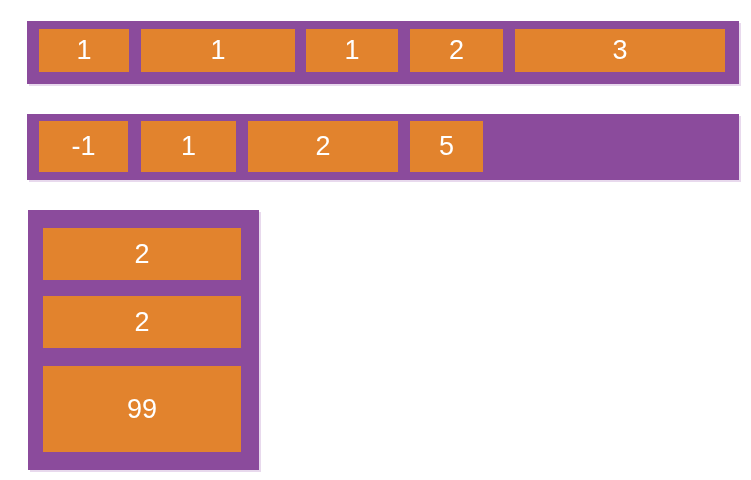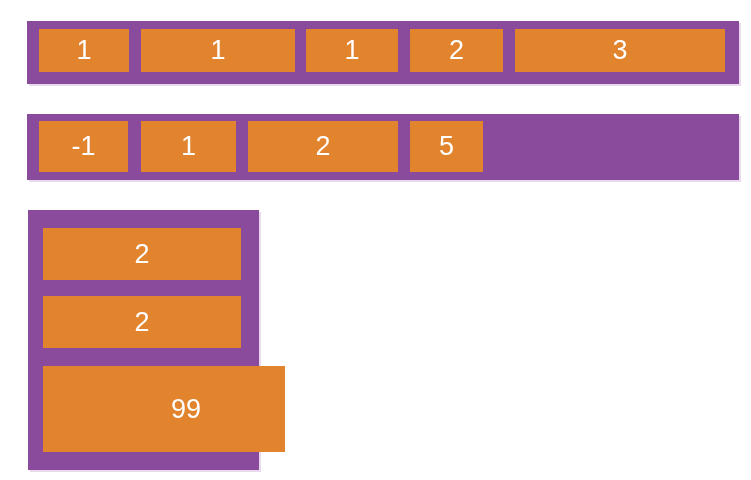--- a/index.html
+++ b/index.html
@@ -69,16 +69,16 @@
   <div class="flex-container c2" style="background-color: rgb(139, 75, 156);">
     <div class="flex-item i0" style="background-color: rgb(226, 131, 45); color: rgb(255, 255, 255);">-1</div>
     <div class="flex-item i1" style="background-color: rgb(226, 131, 45); color: rgb(255, 255, 255);">1</div>
     <div class="flex-item i2" style="background-color: rgb(226, 131, 45); color: rgb(255, 255, 255);">2</div>
     <div class="flex-item i3" style="background-color: rgb(226, 131, 45); color: rgb(255, 255, 255);">5</div>
   </div>
 
   <div class="flex-container c3" style="background-color: rgb(139, 75, 156);">
     <div class="flex-item i0" style="background-color: rgb(226, 131, 45); color: rgb(255, 255, 255);">2</div>
     <div class="flex-item i1" style="background-color: rgb(226, 131, 45); color: rgb(255, 255, 255);">2</div>
-    <div class="flex-item i2" style="background-color: rgb(226, 131, 45); color: rgb(255, 255, 255); padding-left: 44px;">99</div>
+    <div class="flex-item i2" style="background-color: rgb(226, 131, 45); color: rgb(255, 255, 255);">99</div>
   </div>
 
 </div>
 
 </body></html>

